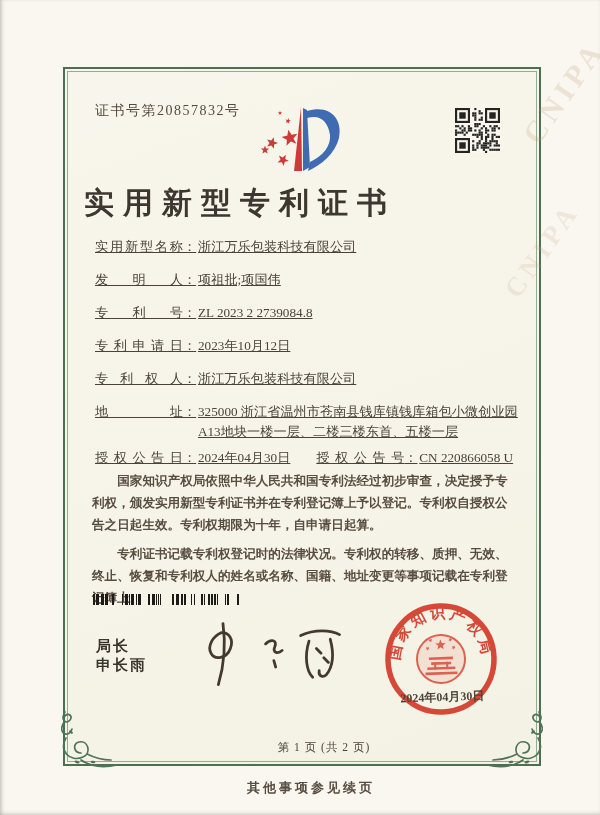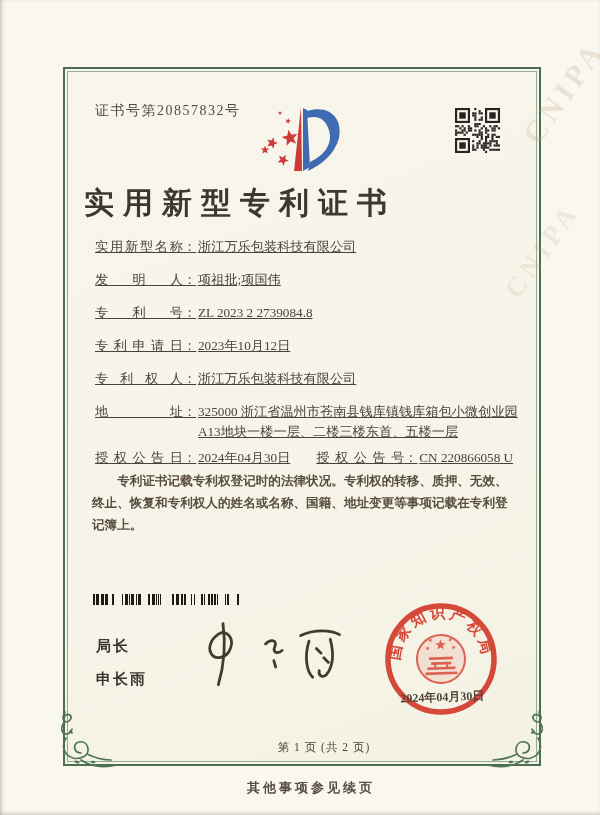--- a/index.html
+++ b/index.html
@@ -58,21 +58,21 @@
            font-size:12.6px; line-height:22px; color:#584d40; font-weight:600; }
   .paras p { text-indent:2em; margin-bottom:7px; }
 
   
   .barcode { position:absolute; left:93px; top:594px; width:152px; height:11px; }
 
   
   .director { position:absolute; left:96px; top:637px;
               font-family:"Liberation Sans","DejaVu Sans",sans-serif;
               font-weight:600; color:#3b352e; font-size:15px; }
-  .director .dt { display:block; margin-bottom:14px; letter-spacing:2px; }
+  .director .dt { display:block; letter-spacing:2px; }
   .director .dn { display:block; letter-spacing:2px; }
   .signature { position:absolute; left:192px; top:618px; width:160px; height:74px; }
 
   
   .seal { position:absolute; left:380px; top:598px; width:122px; height:122px;
           mix-blend-mode:multiply; opacity:.93; transform:rotate(-2deg); }
 
   
   .page-info { position:absolute; left:63px; top:740px; width:522px; text-align:center;
                font-size:11.5px; color:#4e463c; letter-spacing:1px; }
@@ -301,20 +301,21 @@
           <span class="fcolon">：</span>
           <span>2024年04月30日</span>
         <span class="grant-gap"></span>
         <span class="flabel">授权公告号</span>
           <span class="fcolon">：</span>
           <span>CN 220866058 U</span>
       </div>
     </div>
 
     <div class="paras">
+      <p>国家知识产权局依照中华人民共和国专利法经过初步审查，决定授予专利权，颁发实用新型专利证书并在专利登记簿上予以登记。专利权自授权公告之日起生效。专利权期限为十年，自申请日起算。</p>
       <p>专利证书记载专利权登记时的法律状况。专利权的转移、质押、无效、终止、恢复和专利权人的姓名或名称、国籍、地址变更等事项记载在专利登记簿上。</p>
     </div>
 
     <svg class="barcode" viewBox="0 0 152 11" preserveAspectRatio="none">
       <g id="barcode-bars">
           <rect x="0" y="0" width="2" height="11" fill="#1d1b18"></rect>
           <rect x="3" y="0" width="3" height="11" fill="#1d1b18"></rect>
           <rect x="8" y="0" width="3" height="11" fill="#1d1b18"></rect>
           <rect x="12" y="0" width="3" height="11" fill="#1d1b18"></rect>
           <rect x="19" y="0" width="2" height="11" fill="#1d1b18"></rect>

